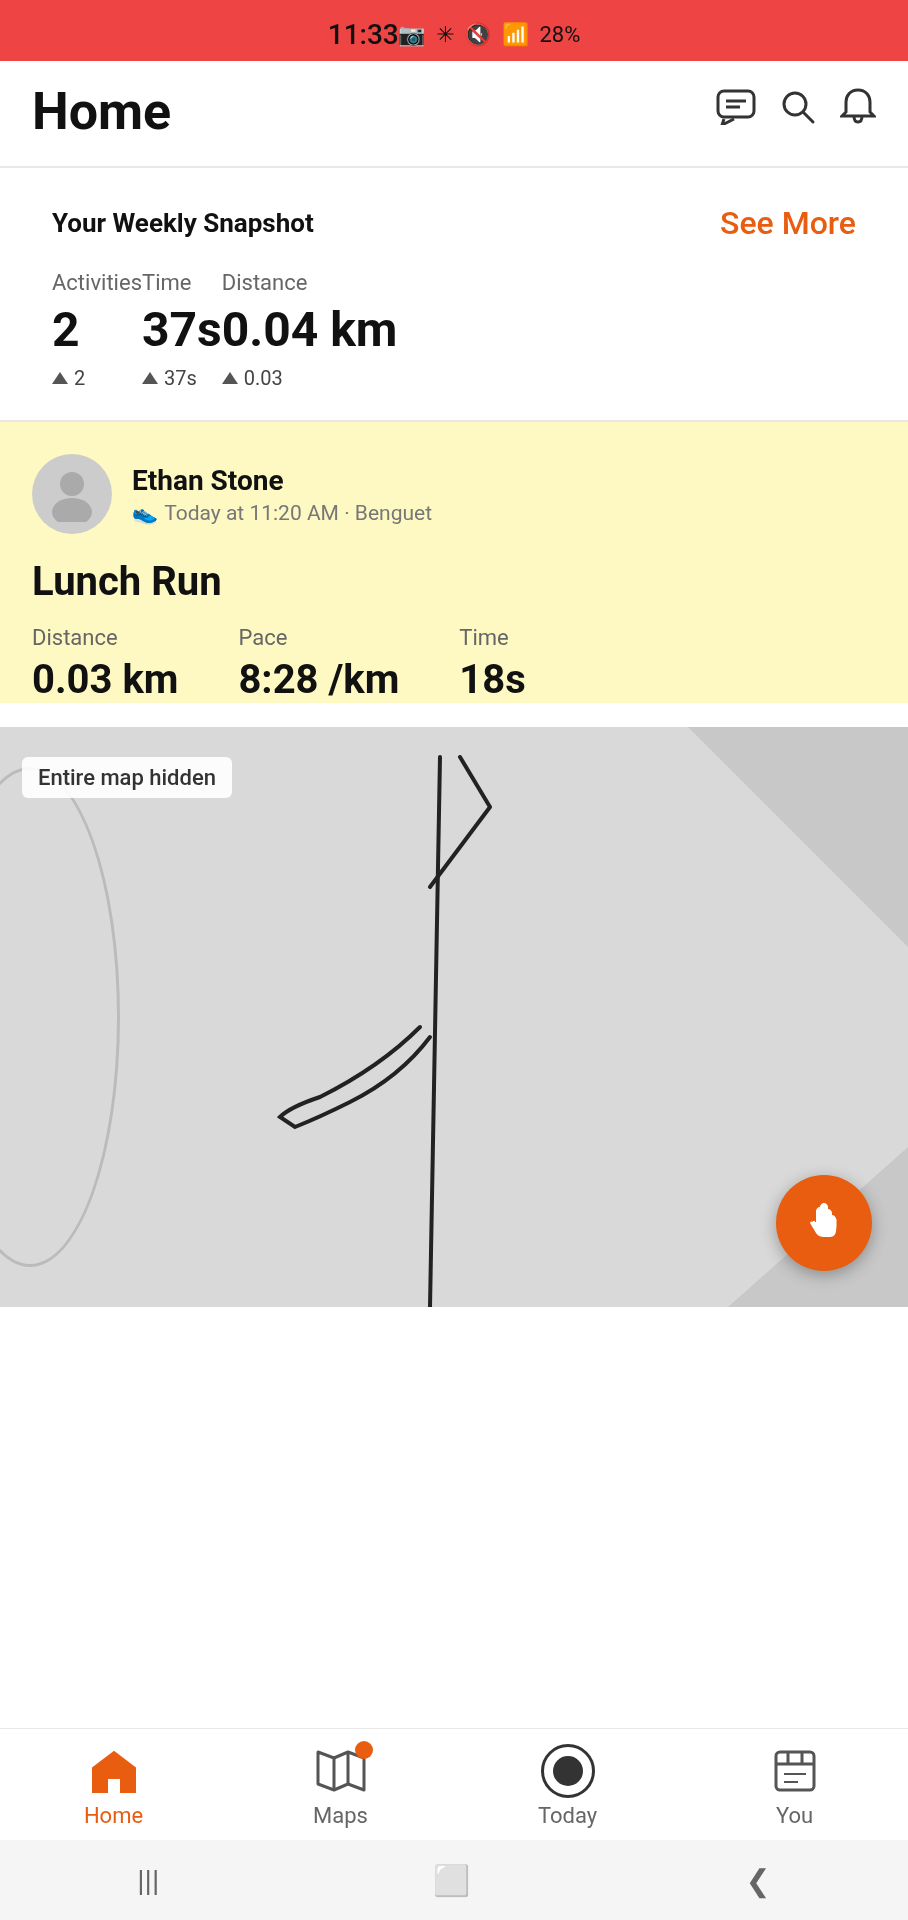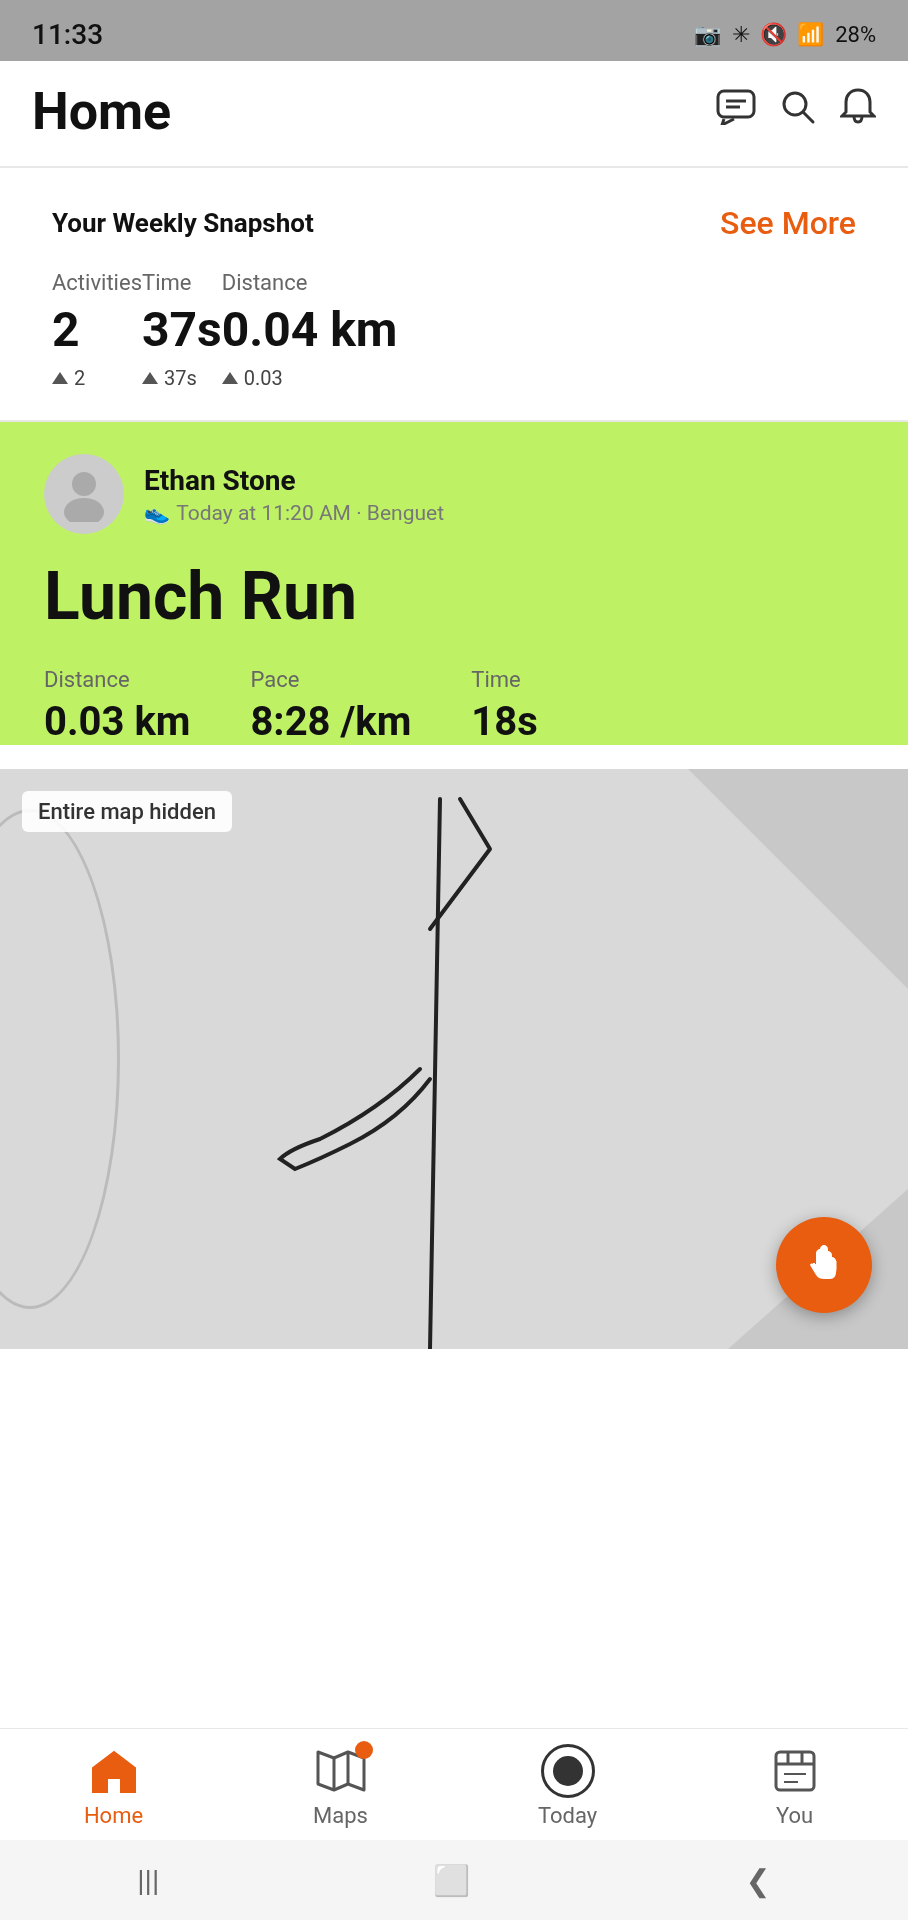--- a/index.html
+++ b/index.html
@@ -9,24 +9,24 @@
       min-height: 1920px;
       font-family: -apple-system, BlinkMacSystemFont, 'Segoe UI', Roboto, sans-serif;
       background: #fff;
       position: relative;
       overflow-x: hidden;
     }
 
     
     .status-bar {
       display: flex;
-      justify-content: space-between;
+      justify-content: center;
       align-items: center;
       padding: 18px 32px 10px;
-      background: #a3a3a3;
+      background: #ef4444;
     }
     .status-time {
       font-size: 28px;
       font-weight: 500;
       color: #111;
     }
     .status-icons {
       display: flex;
       align-items: center;
       gap: 10px;
@@ -114,22 +114,22 @@
       width: 0;
       height: 0;
       border-left: 8px solid transparent;
       border-right: 8px solid transparent;
       border-bottom: 12px solid #555;
       display: inline-block;
     }
 
     
     .activity-card {
-      padding: 32px 44px 0;
-      background: #bef264;
+      padding: 32px 32px 0;
+      background: #fef9c3;
     }
     .user-info {
       display: flex;
       align-items: center;
       gap: 20px;
       margin-bottom: 24px;
     }
     .avatar {
       width: 80px;
       height: 80px;
@@ -148,24 +148,24 @@
       margin-bottom: 4px;
     }
     .user-meta {
       font-size: 21px;
       color: #777;
       display: flex;
       align-items: center;
       gap: 6px;
     }
     .activity-title {
-      font-size: 66px;
+      font-size: 40px;
       font-weight: 700;
       color: #111;
-      margin-bottom: 32px;
+      margin-bottom: 20px;
     }
     .activity-stats {
       display: flex;
       gap: 60px;
       margin-bottom: 24px;
     }
     .activity-stat-label {
       font-size: 22px;
       color: #666;
       margin-bottom: 6px;
@@ -179,21 +179,21 @@
     
     .map-area {
       width: 100%;
       height: 580px;
       background: #d9d9d9;
       position: relative;
       overflow: hidden;
     }
     .map-hidden-label {
       position: absolute;
-      top: 22px;
+      top: 30px;
       left: 22px;
       background: rgba(255,255,255,0.9);
       padding: 8px 16px;
       border-radius: 6px;
       font-size: 22px;
       color: #333;
       font-weight: 500;
       z-index: 10;
     }
     

